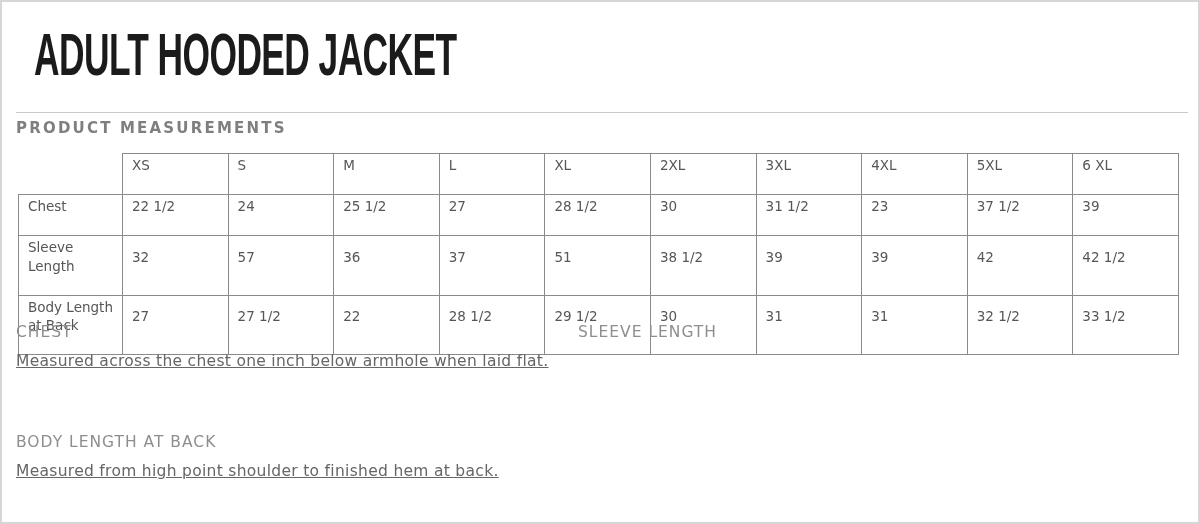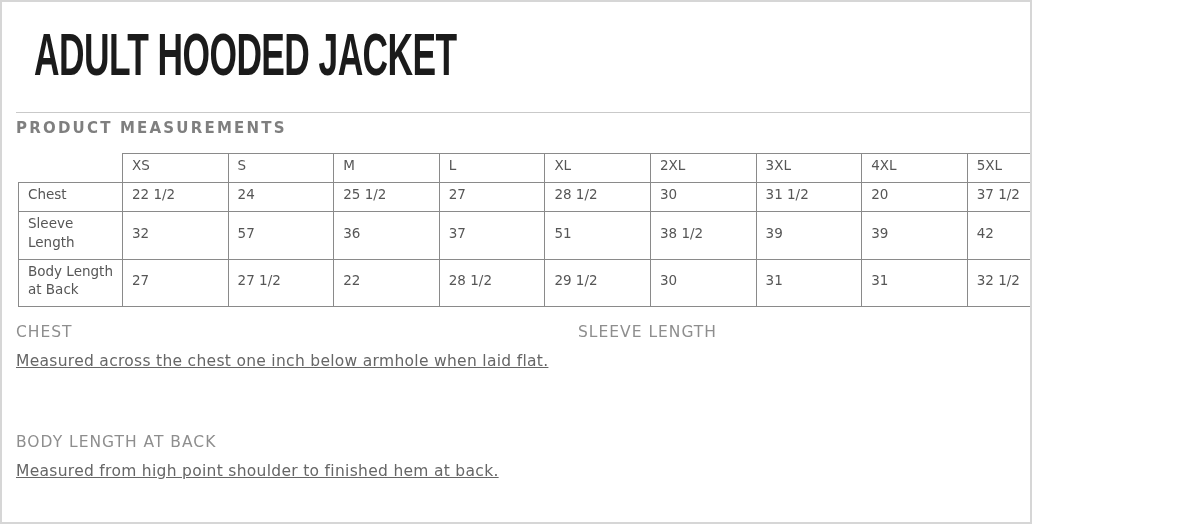--- a/index.html
+++ b/index.html
@@ -1,19 +1,19 @@
 <!DOCTYPE html>
 <html><head>
 <meta charset="utf-8">
 <style>
   * { margin: 0; padding: 0; box-sizing: border-box; }
   html, body { background: #ffffff; }
   .page {
     position: relative;
-    width: 1032px;
+    width: 1200px;
     height: 524px;
     background: #ffffff;
     border: 2px solid #d6d6d6;
     font-family: "DejaVu Sans", "Liberation Sans", sans-serif;
     overflow: hidden;
   }
   .page-title {
     position: absolute;
     top: 24px;
     left: 32px;
@@ -52,21 +52,21 @@
     border-collapse: collapse;
     table-layout: fixed;
   }
   .size-table th, .size-table td {
     border: 1px solid #8a8a8a;
     font-size: 13.5px;
     font-weight: normal;
     color: #565656;
     text-align: left;
     vertical-align: middle;
-    padding: 2px 6px 8px 9px;
+    padding: 2px 6px 20px 9px;
     line-height: 1.35;
   }
   .size-table th.corner { border: none; }
   .size-table tr.hdr    { height: 26px; }
   .size-table tr.r-chest { height: 25px; }
   .size-table tr.r-sleeve { height: 40px; }
   .size-table tr.r-body { height: 38px; }
   .note { position: absolute; }
   .note-chest  { left: 14px;  top: 321px; width: 545px; }
   .note-sleeve { left: 576px; top: 321px; width: 535px; }
@@ -126,21 +126,21 @@
       </tr>
       <tr class="r-chest">
         <td>Chest</td>
         <td>22 1/2</td>
         <td>24</td>
         <td>25 1/2</td>
         <td>27</td>
         <td>28 1/2</td>
         <td>30</td>
         <td>31 1/2</td>
-        <td>20</td>
+        <td>23</td>
         <td>37 1/2</td>
         <td>39</td>
       </tr>
       <tr class="r-sleeve">
         <td>Sleeve Length</td>
         <td>32</td>
         <td>57</td>
         <td>36</td>
         <td>37</td>
         <td>51</td>

